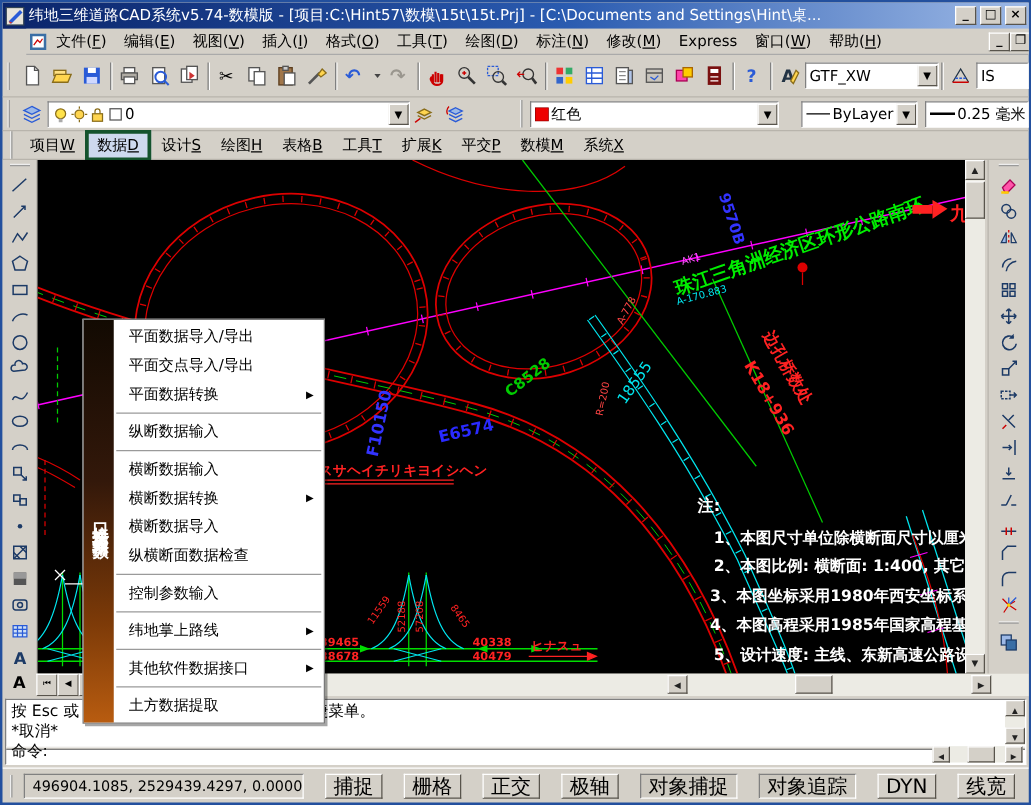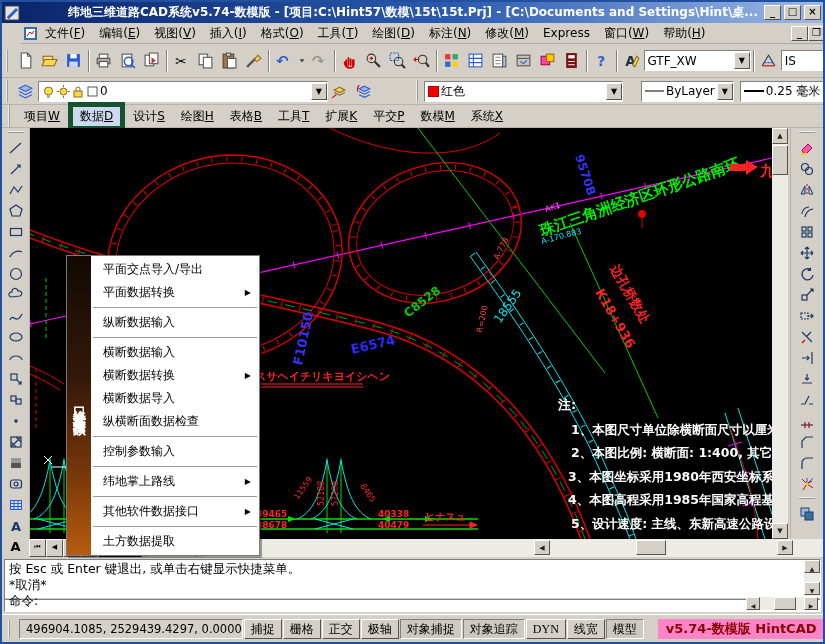--- a/index.html
+++ b/index.html
@@ -4,41 +4,41 @@
 <style>
   html,body{margin:0;padding:0;background:#777;}
   *{box-sizing:border-box;font-family:"DejaVu Sans","Liberation Sans",sans-serif;}
   #win{position:relative;width:825px;height:644px;background:#d4d0c8;border:2px solid #23509e;overflow:hidden;font-size:12px;color:#000;}
   .abs{position:absolute;}
   
   .raised{border:1px solid;border-color:#fff #58544c #58544c #fff;background:#d4d0c8;}
   .sunken{border:1px solid;border-color:#808080 #fff #fff #808080;background:#d4d0c8;}
   
   #titlebar{left:0;top:0;width:821px;height:21px;background:linear-gradient(90deg,#0a246a 0%,#2a5bb0 55%,#9db9e6 100%);display:flex;align-items:center;padding:0 2px;gap:3px;}
-  #titlebar .t{color:#fff;font-weight:bold;font-size:12px;white-space:nowrap;overflow:hidden;flex:1;margin-left:45px;}
+  #titlebar .t{color:#fff;font-weight:normal;font-size:12px;white-space:nowrap;overflow:hidden;flex:1;}
   .winbtn{width:17px;height:15px;font-size:10px;line-height:12px;text-align:center;font-weight:bold;display:inline-block;}
   
   .menurow{display:flex;align-items:center;background:#d4d0c8;margin-left:19px;}
   #menubar{left:0;top:21px;width:821px;height:21px;border-bottom:1px solid #aaa;padding-left:2px;}
   #menubar .mi{padding:2px 7px;white-space:nowrap;}
   #menubar .sp{flex:1;}
   
   #tb1{left:0;top:42px;width:821px;height:34px;display:flex;align-items:center;border-bottom:1px solid #b8b4ac;}
   #tb2{left:0;top:76px;width:821px;height:27px;display:flex;align-items:center;border-bottom:1px solid #b8b4ac;}
   .grip{width:5px;height:22px;border-left:2px ridge #eee;margin:0 3px 0 4px;}
   .tb{width:25px;height:25px;display:inline-flex;align-items:center;justify-content:center;background:#d4d0c8;border:1px solid #d4d0c8;}
   .tb svg{width:17px;height:17px;}
   .tbsep{width:2px;height:22px;border-left:1px solid #808080;border-right:1px solid #fff;margin:0 2px;}
   .combo{height:21px;background:#fff;border:1px solid;border-color:#808080 #fff #fff #808080;display:flex;align-items:center;padding-left:3px;gap:2px;white-space:nowrap;overflow:hidden;}
   .combo .darr{margin-left:auto;width:16px;height:17px;background:#d4d0c8;border:1px solid;border-color:#fff #58544c #58544c #fff;text-align:center;font-size:8px;line-height:16px;flex:none;}
   .ic{stroke:#1c3a66;fill:none;stroke-width:1.2;}
   
   #mb2{left:0;top:103px;width:821px;height:23px;display:flex;align-items:center;border-bottom:1px solid #b8b4ac;padding-left:2px;}
   #mb2 .mi{padding:2px 8px;white-space:nowrap;}
-  #mb2 .active{background:#cdd9ee;border:5px solid #14532d;padding:1px 7px;}
+  #mb2 .active{background:#cdd9ee;border:3px solid #14532d;padding:1px 7px;}
   
   #main{left:0;top:126px;width:821px;height:411px;background:#d4d0c8;}
   #ltb{left:0;top:0;width:28px;height:411px;border-right:1px solid #b8b4ac;display:flex;flex-direction:column;align-items:center;}
   #ltb .tb,#rtb .tb{width:24px;height:21px;}
   #ltb .tb svg,#rtb .tb svg{width:16px;height:16px;}
   .hgrip{width:16px;height:4px;border-top:2px ridge #eee;margin:3px 0 2px;}
   #canvas{left:28px;top:0;width:742px;height:411px;background:#000;overflow:hidden;}
   #vscroll{left:770px;top:0;width:16px;height:411px;background:#ecebe4;}
   .sbtn{width:16px;height:16px;font-size:7px;text-align:center;line-height:15px;color:#222;}
   #rtb{left:788px;top:0;width:33px;height:429px;display:flex;flex-direction:column;align-items:center;border-left:1px solid #b8b4ac;background:#d4d0c8;}
@@ -62,21 +62,21 @@
   #cmdwin{left:0;top:555px;width:821px;height:57px;background:#d4d0c8;padding:2px;}
   #cmdinner{position:relative;width:100%;height:100%;border:1px solid;border-color:#808080 #fff #fff #808080;background:#fff;font-family:"DejaVu Sans Mono","Liberation Mono",monospace;}
   #cmdhist{position:absolute;left:4px;top:1px;right:18px;height:34px;line-height:16px;font-size:12.5px;white-space:pre;overflow:hidden;}
   #cmdvs{position:absolute;right:0;top:0;width:16px;height:36px;background:#ecebe4;}
   #cmdsplit{position:absolute;left:0;right:0;top:37px;height:3px;background:#d4d0c8;border-top:1px solid #fff;border-bottom:1px solid #808080;}
   #cmdprompt{position:absolute;left:4px;bottom:1px;font-size:12.5px;}
   #cmdhs{position:absolute;right:2px;bottom:1px;width:72px;height:13px;background:#ecebe4;display:flex;}
   
   #status{left:0;top:612px;width:821px;height:28px;display:flex;align-items:center;border-top:1px solid #fff;padding:0 2px;}
   #coords{width:232px;height:20px;line-height:18px;padding-left:6px;font-size:11.5px;margin-left:6px;white-space:nowrap;}
-  .tog{height:20px;line-height:18px;padding:0 6px;margin-left:1px;font-size:12px;white-space:nowrap;font-family:Liberation Serif, serif;}
+  .tog{height:20px;line-height:18px;padding:0 6px;margin-left:17px;font-size:16px;white-space:nowrap;}
   .tog.pressed{border-color:#808080 #fff #fff #808080;background:#cdc9c0;}
   #brand{margin-left:14px;height:20px;line-height:20px;padding:0 8px;background:#ff85c8;color:#8b0000;font-weight:bold;font-size:13px;white-space:nowrap;}
   #sgrip{margin-left:auto;width:14px;height:14px;background:repeating-linear-gradient(135deg,#fff 0 2px,#928f86 2px 4px);}
   u{text-decoration:underline;}
 </style>
 </head>
 <body>
 
 <div id="win">
 
@@ -727,20 +727,23 @@
           </svg>
         </span>
     </div>
 
     <div id="popup" class="abs">
       <div id="banner">
           <span>口接换转与入输据数</span>
         </div>
       <div id="items">
         <div class="pmi">
+            <span>平面数据导入/导出</span>
+          </div>
+        <div class="pmi">
             <span>平面交点导入/导出</span>
           </div>
         <div class="pmi">
             <span>平面数据转换</span>
             <span class="arr">▶</span>
           </div>
         <div class="psep"></div>
         <div class="pmi">
             <span>纵断数据输入</span>
           </div>

